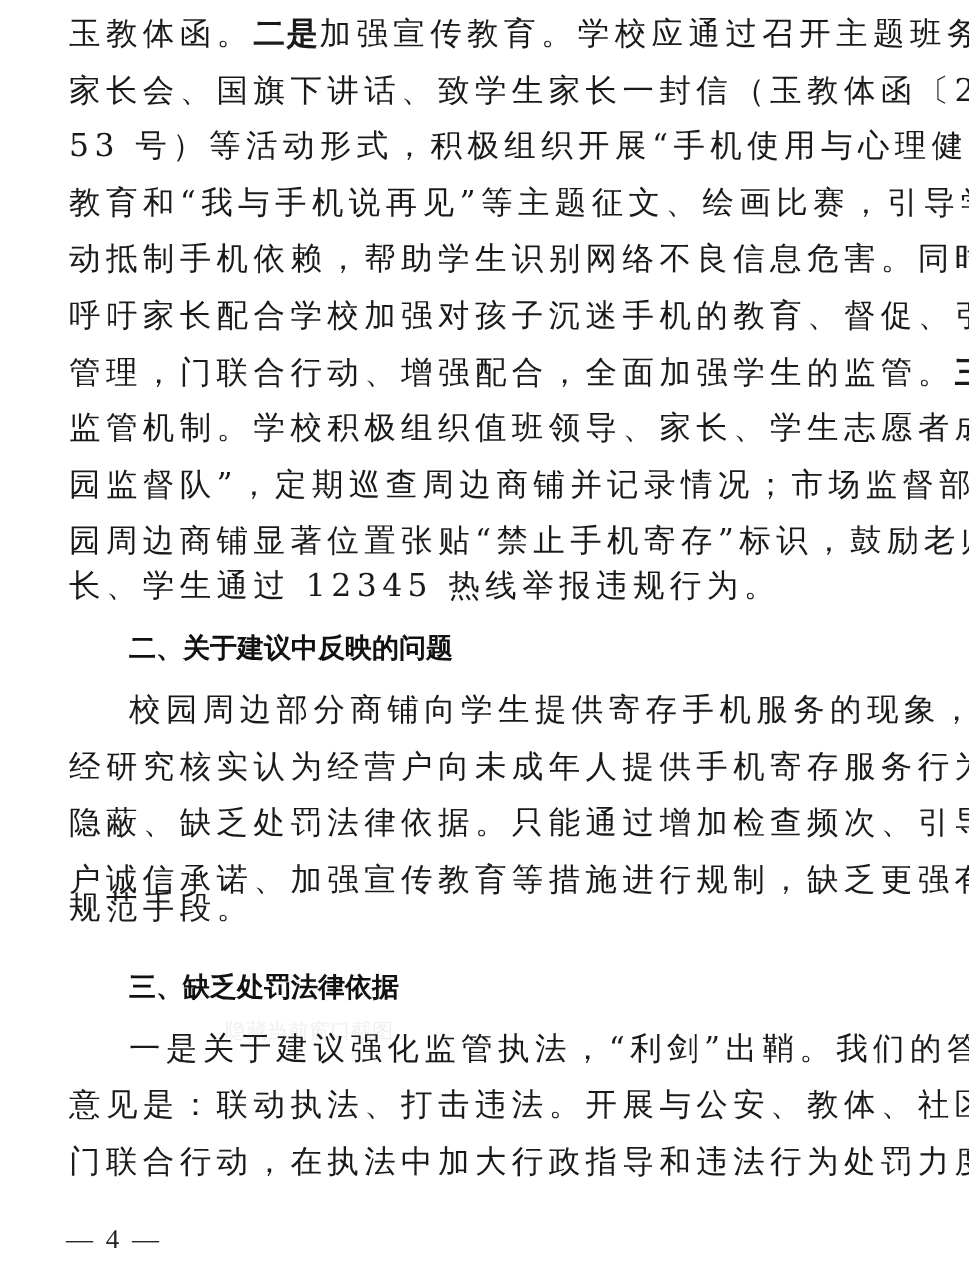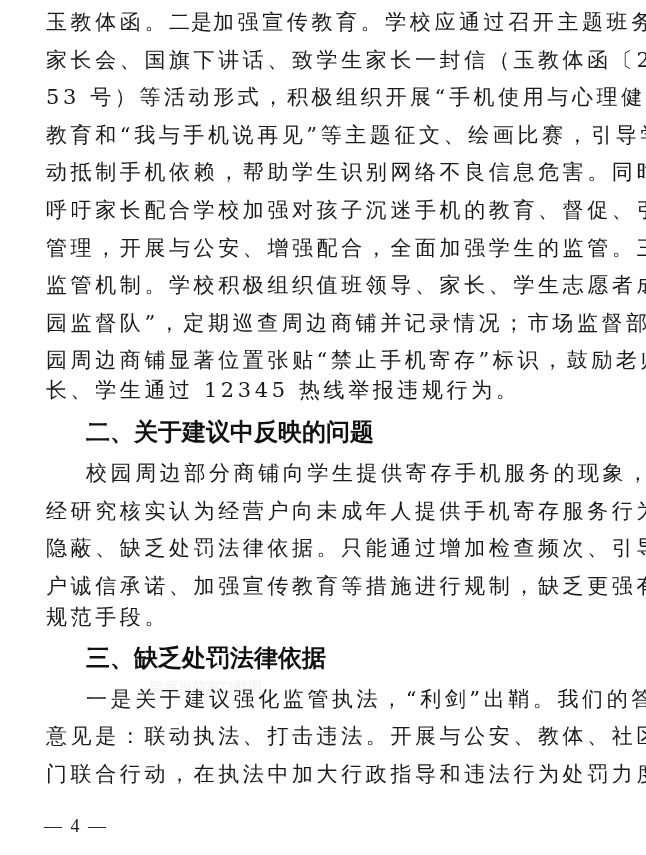--- a/index.html
+++ b/index.html
@@ -6,52 +6,52 @@
   body { width: 646px; height: 855px; position: relative; overflow: hidden;
          font-family: "DejaVu Serif", "Liberation Serif", serif; color: #1a1a1a; }
   .page { position: absolute; left: 0; top: 4px; width: 646px; }
   .line { position: absolute; left: 46px; width: 545px; height: 37.6px; line-height: 37.6px;
           font-size: 21px; white-space: nowrap; letter-spacing: 3.6px; text-align: justify;
           text-align-last: justify; }
   .line.last { text-align-last: left; }
   .line.indent { left: 86px; width: 505px; }
   .heading { position: absolute; left: 86px; height: 37.6px; line-height: 37.6px;
              font-family: "DejaVu Sans", "Liberation Sans", sans-serif; font-weight: bold;
-             font-size: 24px; white-space: nowrap; color: #111; }
-  b.em { font-family: "DejaVu Sans", "Liberation Sans", sans-serif; font-weight: normal; letter-spacing: 1px; }
+             font-size: 18px; white-space: nowrap; color: #111; }
+  b.em { font-family: "DejaVu Sans", "Liberation Sans", sans-serif; font-weight: bold; letter-spacing: 1px; }
   .pagenum { position: absolute; left: 44px; top: 816px; font-size: 18px; color: #222;
              font-family: "Liberation Serif", serif; letter-spacing: 2px; }
   .tooltip { position: absolute; left: 150px; top: 679px; font-size: 14px; color: rgba(120,120,120,0.12);
              font-family: "DejaVu Sans", sans-serif; pointer-events: none; }
 </style>
 </head>
 <body>
 
 <div class="page">
   <div id="para1">
       <div class="line" style="top: 0px;"><span>玉教体函。</span><b class="em">二是</b><span>加强宣传教育。学校应通过召开主题班务会、</span></div>
       <div class="line" style="top: 37.6px;"><span>家长会、国旗下讲话、致学生家长一封信（玉教体函〔2025〕</span></div>
       <div class="line" style="top: 75.2px;"><span>53 号）等活动形式，积极组织开展“手机使用与心理健康”主题</span></div>
       <div class="line" style="top: 112.8px;"><span>教育和“我与手机说再见”等主题征文、绘画比赛，引导学生主</span></div>
       <div class="line" style="top: 150.4px;"><span>动抵制手机依赖，帮助学生识别网络不良信息危害。同时积极</span></div>
       <div class="line" style="top: 188px;"><span>呼吁家长配合学校加强对孩子沉迷手机的教育、督促、引导和</span></div>
-      <div class="line" style="top: 225.6px;"><span>管理，开展与公安、增强配合，全面加强学生的监管。</span><b class="em">三是</b></div>
+      <div class="line" style="top: 225.6px;"><span>管理，门联合行动、增强配合，全面加强学生的监管。</span><b class="em">三是</b></div>
       <div class="line" style="top: 263.2px;"><span>监管机制。学校积极组织值班领导、家长、学生志愿者成立“校</span></div>
       <div class="line" style="top: 300.8px;"><span>园监督队”，定期巡查周边商铺并记录情况；市场监督部门在校</span></div>
       <div class="line" style="top: 338.4px;"><span>园周边商铺显著位置张贴“禁止手机寄存”标识，鼓励老师、家</span></div>
       <div class="line last" style="top: 368px;"><span>长、学生通过 12345 热线举报违规行为。</span></div>
     </div>
 
   <div class="heading" style="top:410px">二、关于建议中反映的问题</div>
   <div id="sec2">
       <div class="line indent" style="top: 451.2px;">校园周边部分商铺向学生提供寄存手机服务的现象，我们</div>
       <div class="line" style="top: 488.8px;">经研究核实认为经营户向未成年人提供手机寄存服务行为经营</div>
       <div class="line" style="top: 526.4px;">隐蔽、缺乏处罚法律依据。只能通过增加检查频次、引导经营</div>
       <div class="line" style="top: 564px;">户诚信承诺、加强宣传教育等措施进行规制，缺乏更强有力的</div>
-      <div class="line last" style="top: 595px;">规范手段。</div>
+      <div class="line last" style="top: 583px;">规范手段。</div>
     </div>
 
   <div class="heading" style="top:636px">三、缺乏处罚法律依据</div>
   <div id="sec3">
       <div class="line indent" style="top: 676.8px;">一是关于建议强化监管执法，“利剑”出鞘。我们的答复</div>
       <div class="line" style="top: 714.4px;">意见是：联动执法、打击违法。开展与公安、教体、社区等部</div>
       <div class="line" style="top: 752px;">门联合行动，在执法中加大行政指导和违法行为处罚力度，发</div>
     </div>
 </div>
 

